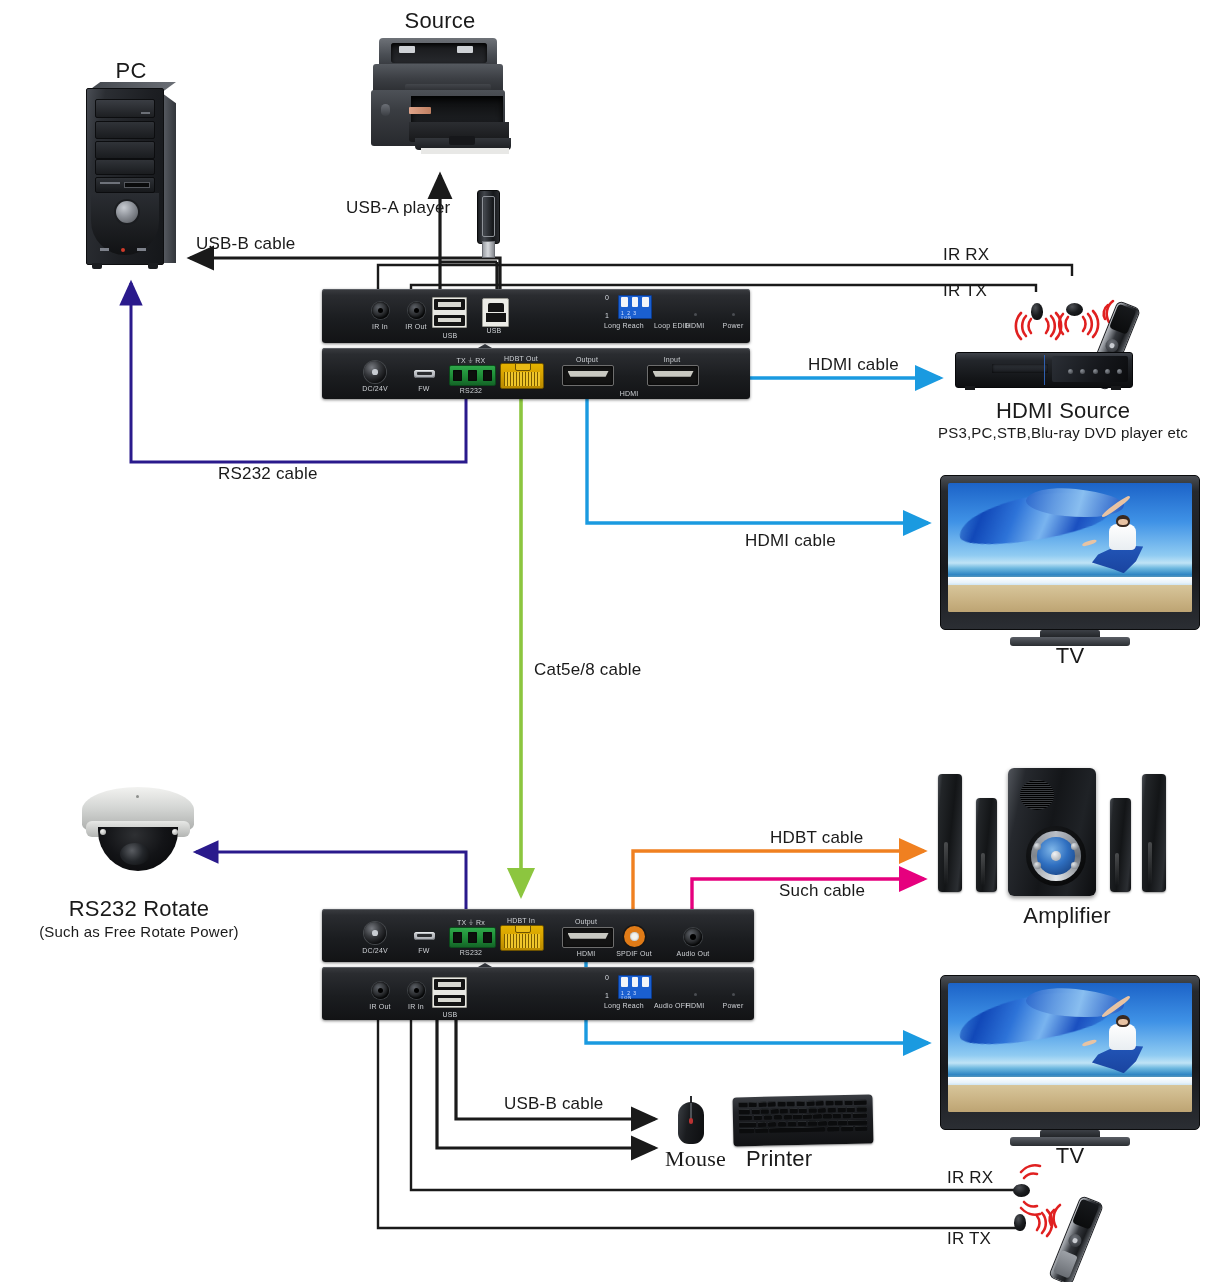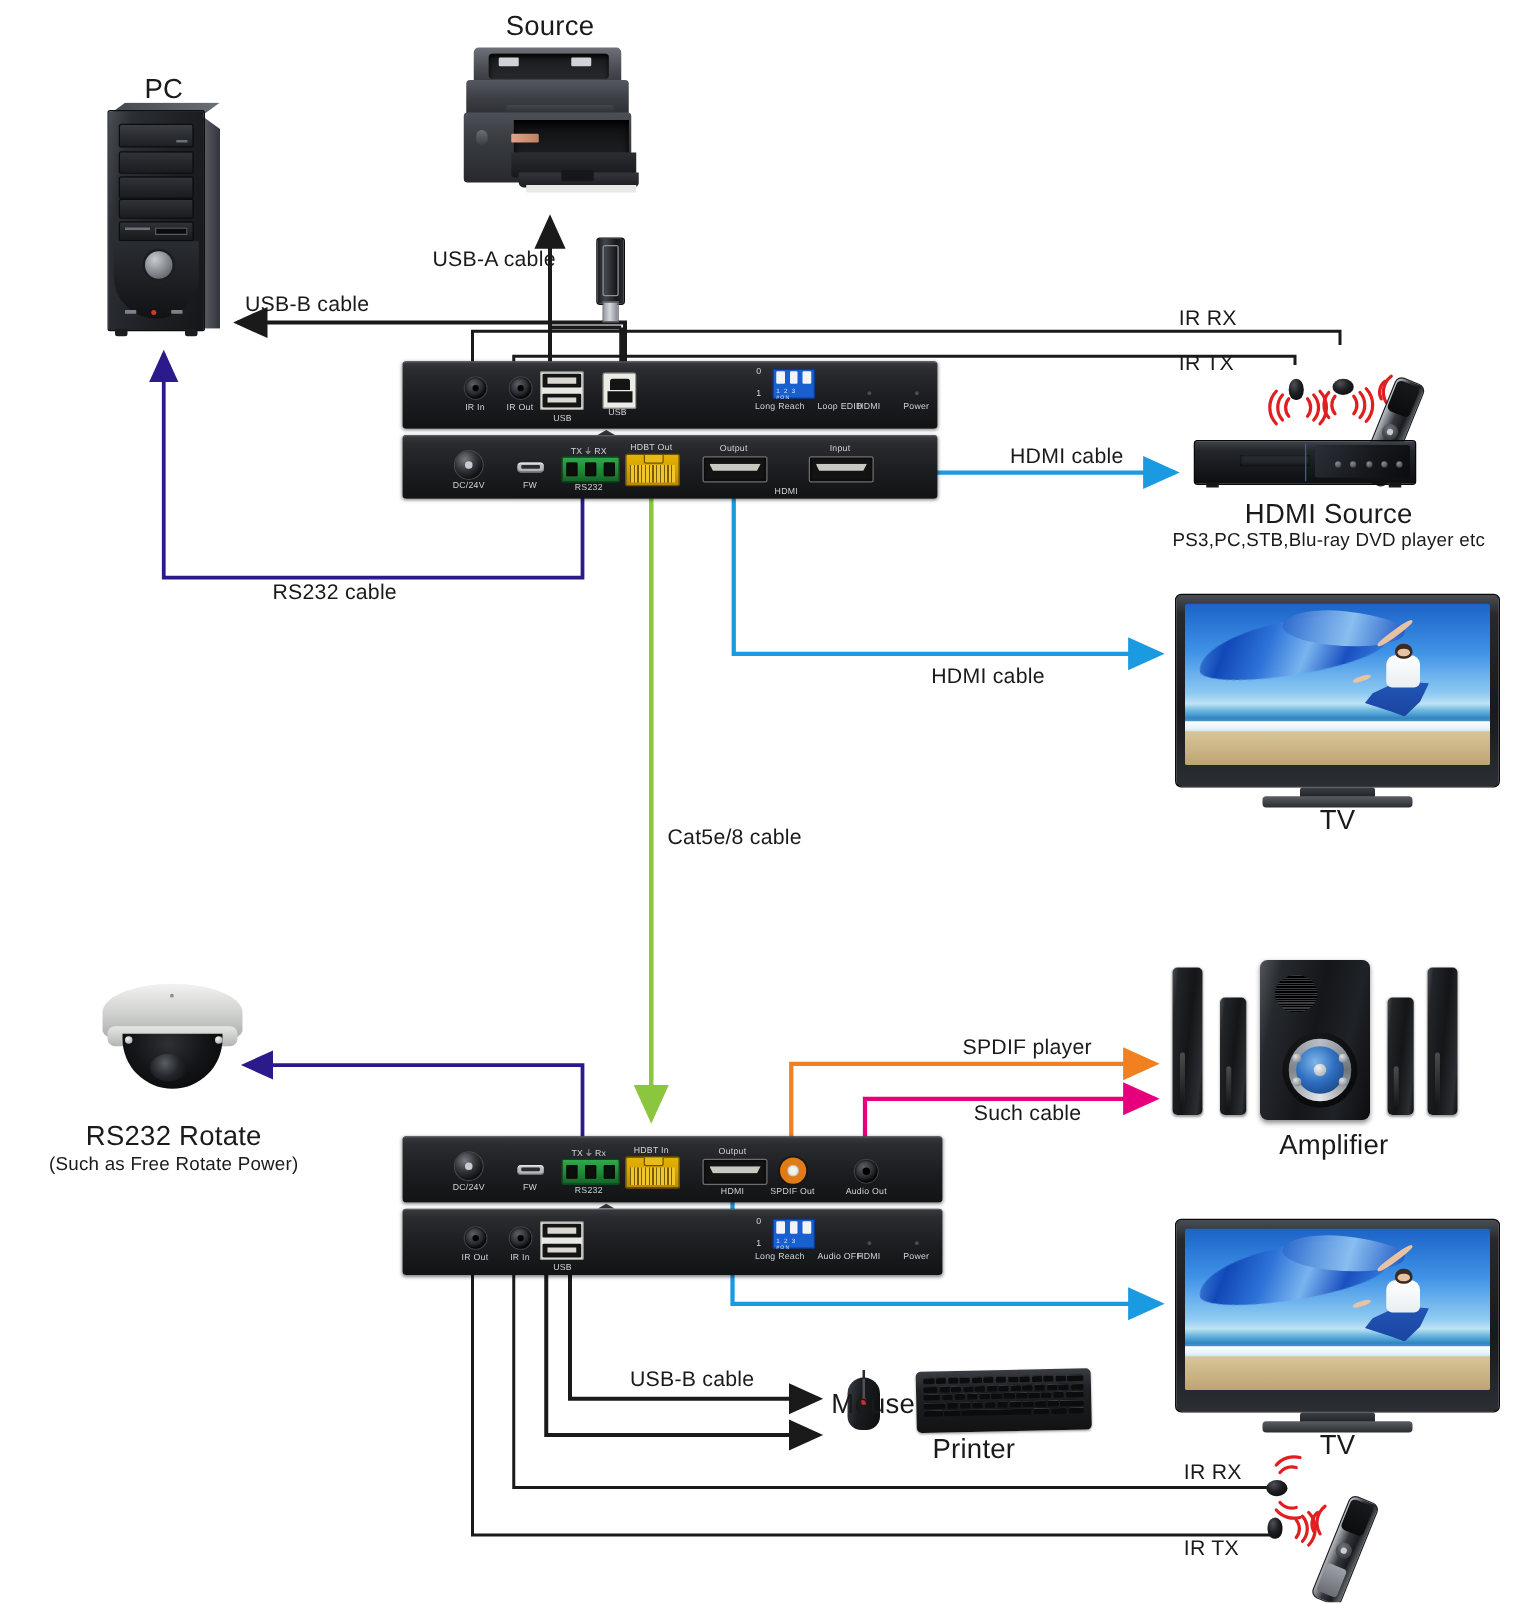--- a/index.html
+++ b/index.html
@@ -388,21 +388,21 @@
     <div class="pr-out2"></div>
     <div class="pr-tab"></div>
     <div class="pr-out3"></div>
   </div>
 
   <div class="flash" style="left:477px;top:190px;">
     <div class="shell"></div>
     <div class="plug"></div>
   </div>
 
-  <div class="lbl" style="left:346px;top:198px;">USB-A cable</div>
+  <div class="lbl" style="left:346px;top:198px;">USB-A player</div>
   <div class="lbl" style="left:196px;top:234px;">USB-B cable</div>
   <div class="lbl" style="left:943px;top:245px;">IR RX</div>
   <div class="lbl" style="left:943px;top:281px;">IR TX</div>
   <div class="lbl" style="left:218px;top:464px;">RS232 cable</div>
   <div class="lbl" style="left:808px;top:355px;">HDMI cable</div>
   <div class="lbl" style="left:745px;top:531px;">HDMI cable</div>
   <div class="lbl" style="left:534px;top:660px;">Cat5e/8 cable</div>
 
   <div class="panel" style="left:322px;top:289px;width:428px;height:54px;">
     <div class="jack" style="left:50px;top:13px;width:17px;height:17px;">
@@ -601,21 +601,21 @@
     <div class="dipnum" style="left:299px;top:28px;font-size:4px;">#ON</div>
 
     <div class="tag" style="left:282px;top:35px;transform:none;text-align:left;line-height:8px;width:34px;">Long Reach</div>
     <div class="tag" style="left:332px;top:35px;transform:none;text-align:left;line-height:8px;width:30px;">Audio OFF</div>
     <div class="tag" style="left:373px;top:35px;">HDMI</div>
     <div class="tag" style="left:411px;top:35px;">Power</div>
     <div class="led" style="left:372px;top:26px;"></div>
     <div class="led" style="left:410px;top:26px;"></div>
   </div>
 
-  <div class="lbl" style="left:770px;top:828px;">SPDIF player</div>
+  <div class="lbl" style="left:770px;top:828px;">HDBT cable</div>
   <div class="lbl" style="left:779px;top:881px;">Such cable</div>
 
   <div class="amp" style="left:938px;top:768px;">
     <div class="sp" style="left:0;top:6px;width:24px;height:118px;"></div>
     <div class="sp" style="left:38px;top:30px;width:21px;height:94px;"></div>
     <div class="center" style="left:70px;top:0;width:88px;height:128px;">
       <div class="grille" style="left:12px;top:12px;width:34px;height:30px;"></div>
       <div class="cone" style="left:18px;top:58px;width:60px;height:60px;">
         <div class="rim"></div>
         <div class="mid"></div>
@@ -715,21 +715,21 @@
       </div>
     <div class="row">
         <i style="flex:1.3"></i>
         <i style="flex:1.1"></i>
         <i style="flex:5"></i>
         <i style="flex:1.1"></i>
         <i style="flex:1.1"></i>
         <i style="flex:1.1"></i>
       </div>
   </div>
-  <div class="lbl big" style="left:665px;top:1110px;">Mouse</div>
+  <div class="lbl big" style="left:665px;top:1146px;font-family:Liberation Serif, serif;">Mouse</div>
   <div class="lbl big" style="left:746px;top:1146px;">Printer</div>
 
   <div class="lbl" style="left:947px;top:1168px;">IR RX</div>
   <div class="lbl" style="left:947px;top:1229px;">IR TX</div>
   <div class="irbulb flat" style="left:1013px;top:1184px;"></div>
   <div class="irbulb" style="left:1014px;top:1214px;"></div>
   <div class="remote" style="left:1081px;top:1195px;transform:rotate(22deg);transform-origin:top left;">
     <div class="rbody"></div>
     <div class="rtop"></div>
     <div class="rnav"></div>

